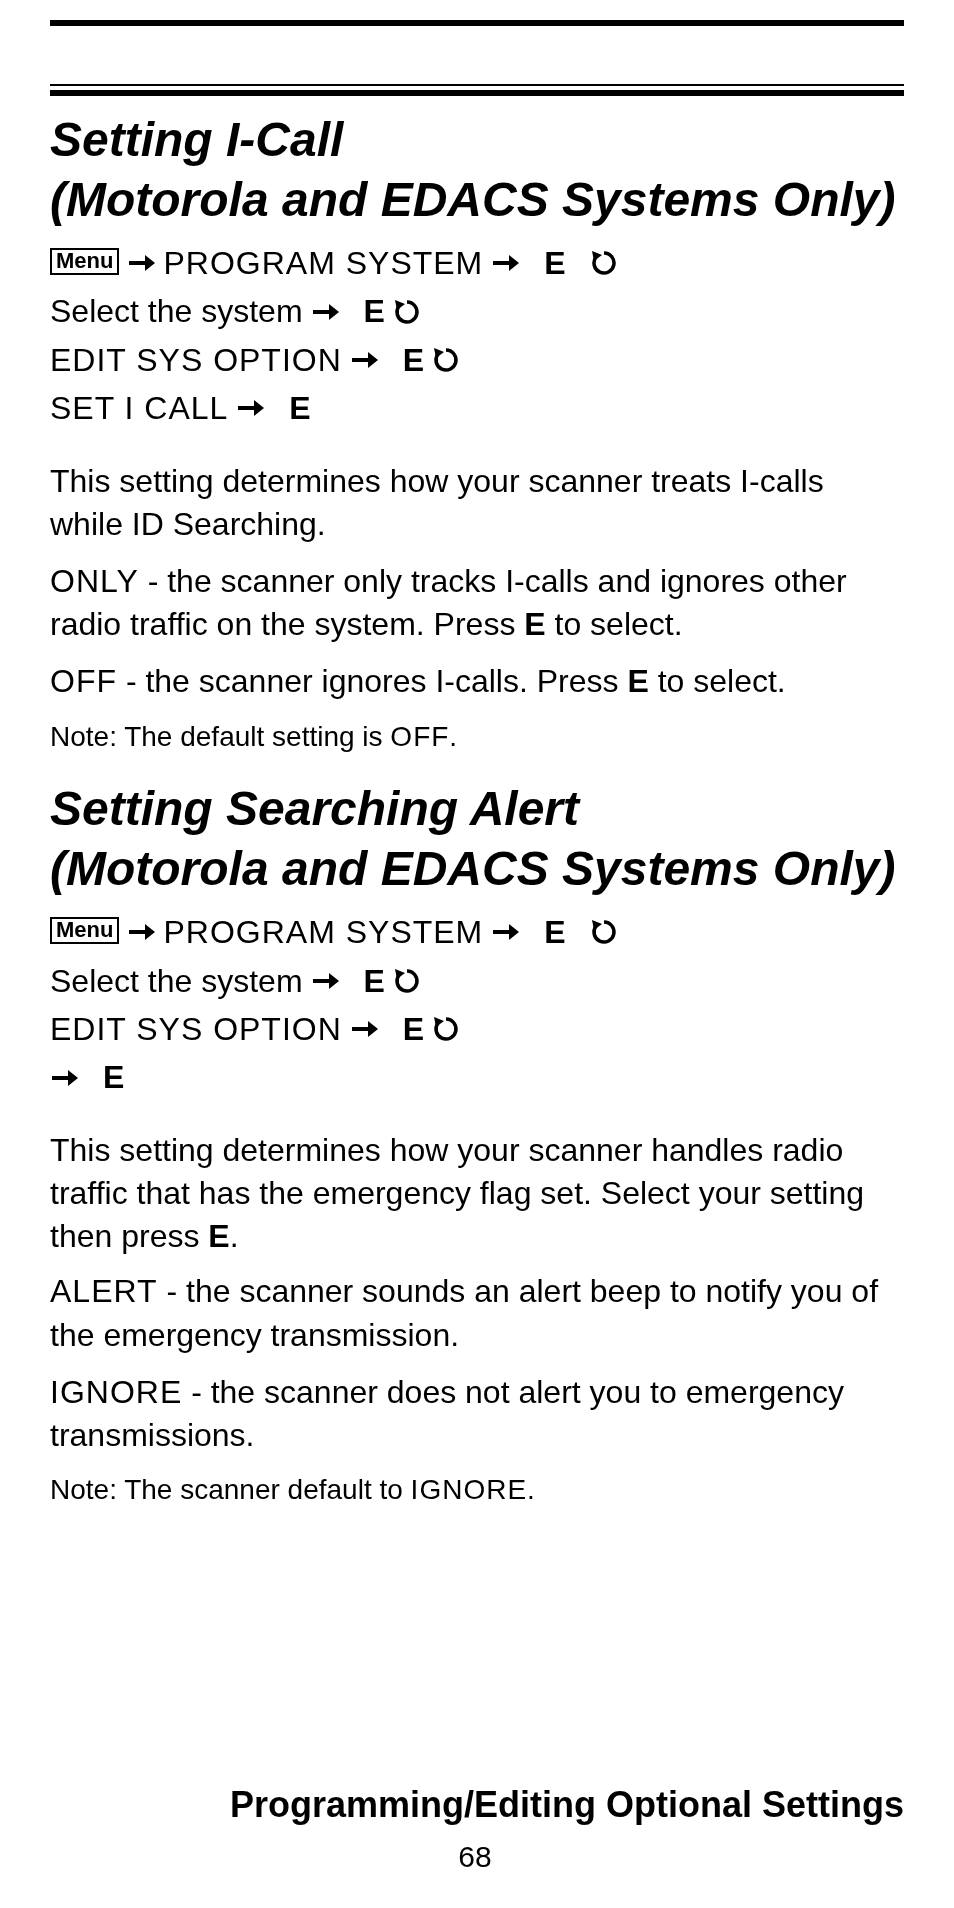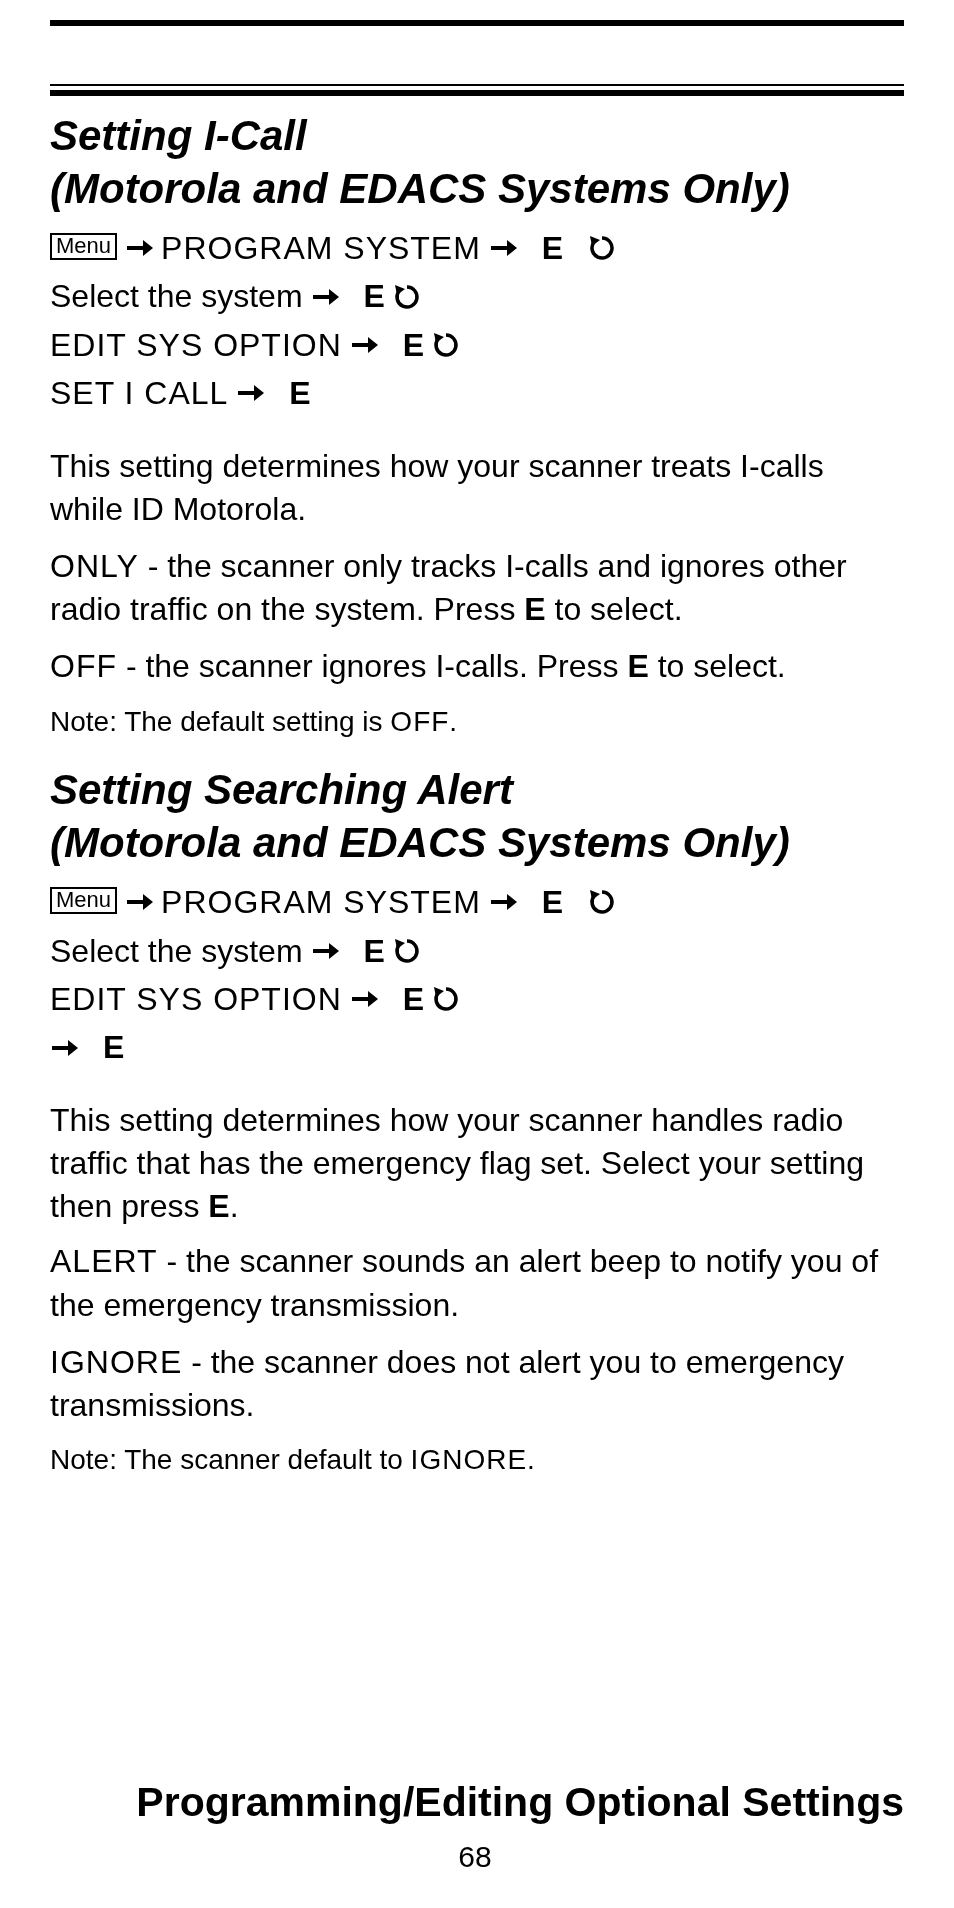--- a/index.html
+++ b/index.html
@@ -26,42 +26,42 @@
     background: #000;
     margin: 0;
   }
   .top-rules {
     margin-bottom: 14px;
   }
   .gap-lg { height: 58px; }
   .gap-sm { height: 4px; }
 
   h2.section-title {
-    font-size: 42px;
+    font-size: 48px;
     font-style: italic;
     font-weight: bold;
     margin: 14px 0 10px 0;
     line-height: 1.25;
   }
 
   .nav-line {
     font-size: 32px;
     line-height: 1.45;
     margin: 2px 0;
     display: flex;
     flex-wrap: wrap;
     align-items: center;
     gap: 8px;
   }
 
   .menu-box {
     display: inline-block;
     border: 2px solid #000;
     font-size: 22px;
-    font-weight: normal;
+    font-weight: bold;
     padding: 0px 4px 1px 4px;
     line-height: 1;
     position: relative;
     top: -2px;
   }
 
   .arrow {
     font-size: 34px;
     font-weight: bold;
     display: inline-block;
@@ -94,21 +94,21 @@
     line-height: 1.35;
     margin: 14px 0 24px 0;
   }
 
   .footer-title {
     position: absolute;
     bottom: 82px;
     right: 50px;
     left: 66px;
     text-align: right;
-    font-size: 41px;
+    font-size: 36px;
     font-weight: bold;
   }
   .page-number {
     position: absolute;
     bottom: 34px;
     left: 0;
     right: 4px;
     text-align: center;
     font-size: 30px;
   }
@@ -198,21 +198,21 @@
     <span class="arrow">
       <svg width="28" height="22" viewBox="0 0 28 22">
           <line x1="2" y1="11" x2="20" y2="11" stroke="#000" stroke-width="4"></line>
           <polygon points="18,3 28,11 18,19" fill="#000"></polygon>
         </svg>
     </span>
     <span>&nbsp;</span>
     <span class="key-e">E</span>
   </div>
 
-  <p class="body-text">This setting determines how your scanner treats I-calls while ID Motorola.</p>
+  <p class="body-text">This setting determines how your scanner treats I-calls while ID Searching.</p>
 
 
   <p class="opt">
     <span class="scanner-font">ONLY</span><span> - the scanner only tracks I-calls and ignores other radio traffic on the system. Press </span><span class="key-e">E</span><span> to select.</span>
   </p>
 
   <p class="opt">
     <span class="scanner-font">OFF</span><span> - the scanner ignores I-calls. Press </span><span class="key-e">E</span><span> to select.</span>
   </p>
 

